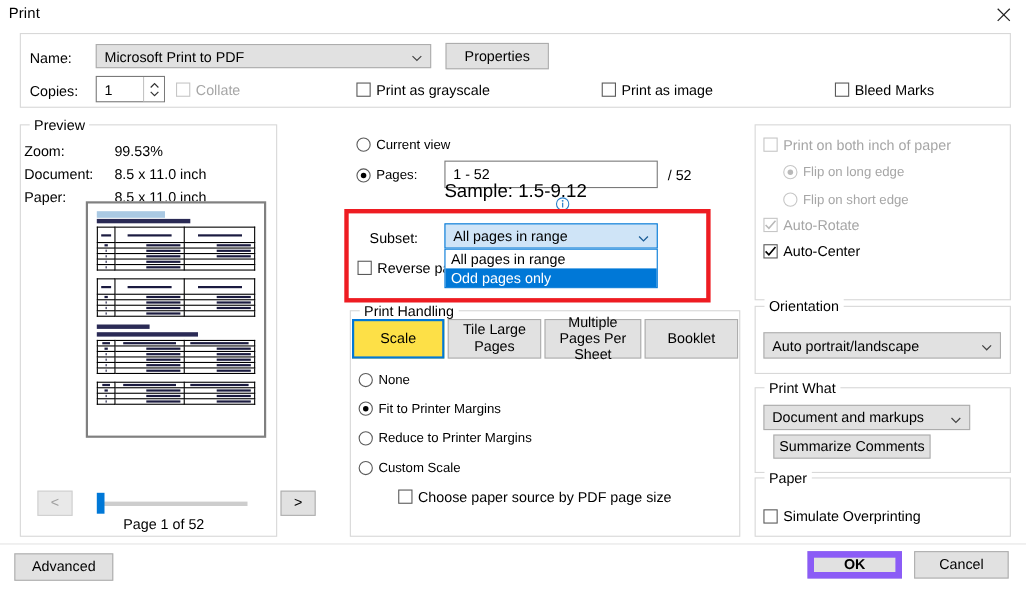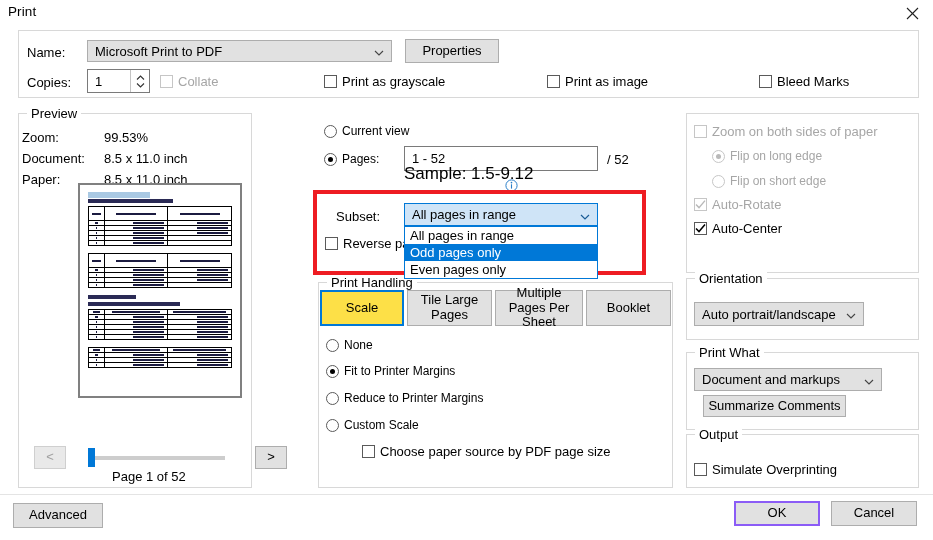--- a/index.html
+++ b/index.html
@@ -87,21 +87,21 @@
   
   .btn {
     position: absolute;
     background: #e1e1e1;
     border: 1px solid #adadad;
     font-size: 13px; color: #000;
     display: flex; align-items: center; justify-content: center;
     cursor: pointer; text-align: center; line-height: 1.15;
   }
   .btn.dim { color: #a0a0a0; border-color: #cfcfcf; background:#e9e9e9; }
-  .btn.default { border: 2px solid #8b5cf6; background:#e1e1e1; }
+  .btn.default { border: 6px solid #8b5cf6; background:#e1e1e1;font-weight:bold; }
   .btn.tab-active { background: #fde047; border: 2px solid #0078d7; }
 
   
   .field {
     position: absolute;
     background: #ffffff; border: 1px solid #7a7a7a;
     font-size: 13px; color: #000;
     display: flex; align-items: center; padding-left: 7px;
   }
   .spin {
@@ -552,21 +552,20 @@
     <span class="chev">
       <svg width="10" height="10" viewBox="0 0 10 10">
           <polyline points="1,3 5,7 9,3" fill="none" stroke="#1a5c96" stroke-width="1.2"></polyline>
         </svg>
     </span>
   </div>
 
   <div class="ddlist" style="left:404px; top:226px; width:194px;">
     <div class="opt">All pages in range</div>
     <div class="opt sel">Odd pages only</div>
-    <div class="opt">Even pages only</div>
   </div>
 
   <div class="cb" style="left:325px; top:236px;">
     <span class="box"></span>
     <span class="txt">Reverse pages</span>
   </div>
 
   <div id="red-box"></div>
 
   <div class="group" style="left:318px; top:282px; width:355px; height:206px;">
@@ -596,21 +595,21 @@
   </div>
   <div class="cb" style="left:326px; top:444px;padding-left:36px;">
     <span class="box"></span>
     <span class="txt">Choose paper source by PDF page size</span>
   </div>
 
   <div class="group" style="left:686px; top:113px; width:233px; height:160px;"></div>
 
   <div class="cb dim" style="left:694px; top:124px;">
     <span class="box"></span>
-    <span class="txt">Zoom on both sides of paper</span>
+    <span class="txt">Print on both inch of paper</span>
   </div>
 
   <div class="rb dim on" style="left:712px; top:149px;">
     <span class="circ"></span>
     <span class="txt">Flip on long edge</span>
   </div>
   <div class="rb dim" style="left:712px; top:174px;">
     <span class="circ"></span>
     <span class="txt">Flip on short edge</span>
   </div>
@@ -629,21 +628,21 @@
       <svg width="11" height="11" viewBox="0 0 11 11">
         <polyline points="1,5.5 4,8.6 10,1.6" fill="none" stroke="#000" stroke-width="1.5"></polyline>
       </svg>
     </span>
     <span class="txt">Auto-Center</span>
   </div>
 
   <div class="group" style="left:686px; top:278px; width:233px; height:62px;">
     <span class="legend">Orientation</span>
   </div>
-  <div class="combo" style="left:694px; top:302px; width:170px; height:24px;">
+  <div class="combo" style="left:694px; top:302px; width:216px; height:24px;">
     <span>Auto portrait/landscape</span>
     <span class="chev">
       <svg width="10" height="10" viewBox="0 0 10 10">
           <polyline points="1,3 5,7 9,3" fill="none" stroke="#444" stroke-width="1.1"></polyline>
         </svg>
     </span>
   </div>
 
   <div class="group" style="left:686px; top:352px; width:233px; height:78px;">
     <span class="legend">Print What</span>
@@ -652,21 +651,21 @@
     <span>Document and markups</span>
     <span class="chev">
       <svg width="10" height="10" viewBox="0 0 10 10">
           <polyline points="1,3 5,7 9,3" fill="none" stroke="#444" stroke-width="1.1"></polyline>
         </svg>
     </span>
   </div>
   <div class="btn" style="left:703px; top:395px; width:143px; height:22px;">Summarize Comments</div>
 
   <div class="group" style="left:686px; top:434px; width:233px; height:54px;">
-    <span class="legend">Output</span>
+    <span class="legend">Paper</span>
   </div>
   <div class="cb" style="left:694px; top:462px;">
     <span class="box"></span>
     <span class="txt">Simulate Overprinting</span>
   </div>
 
   <div id="footer-rule"></div>
   <div class="btn" style="left:13px; top:503px; width:90px; height:25px;">Advanced</div>
   <div class="btn default" style="left:734px; top:501px; width:86px; height:25px;">OK</div>
   <div class="btn" style="left:831px; top:501px; width:86px; height:25px;">Cancel</div>

